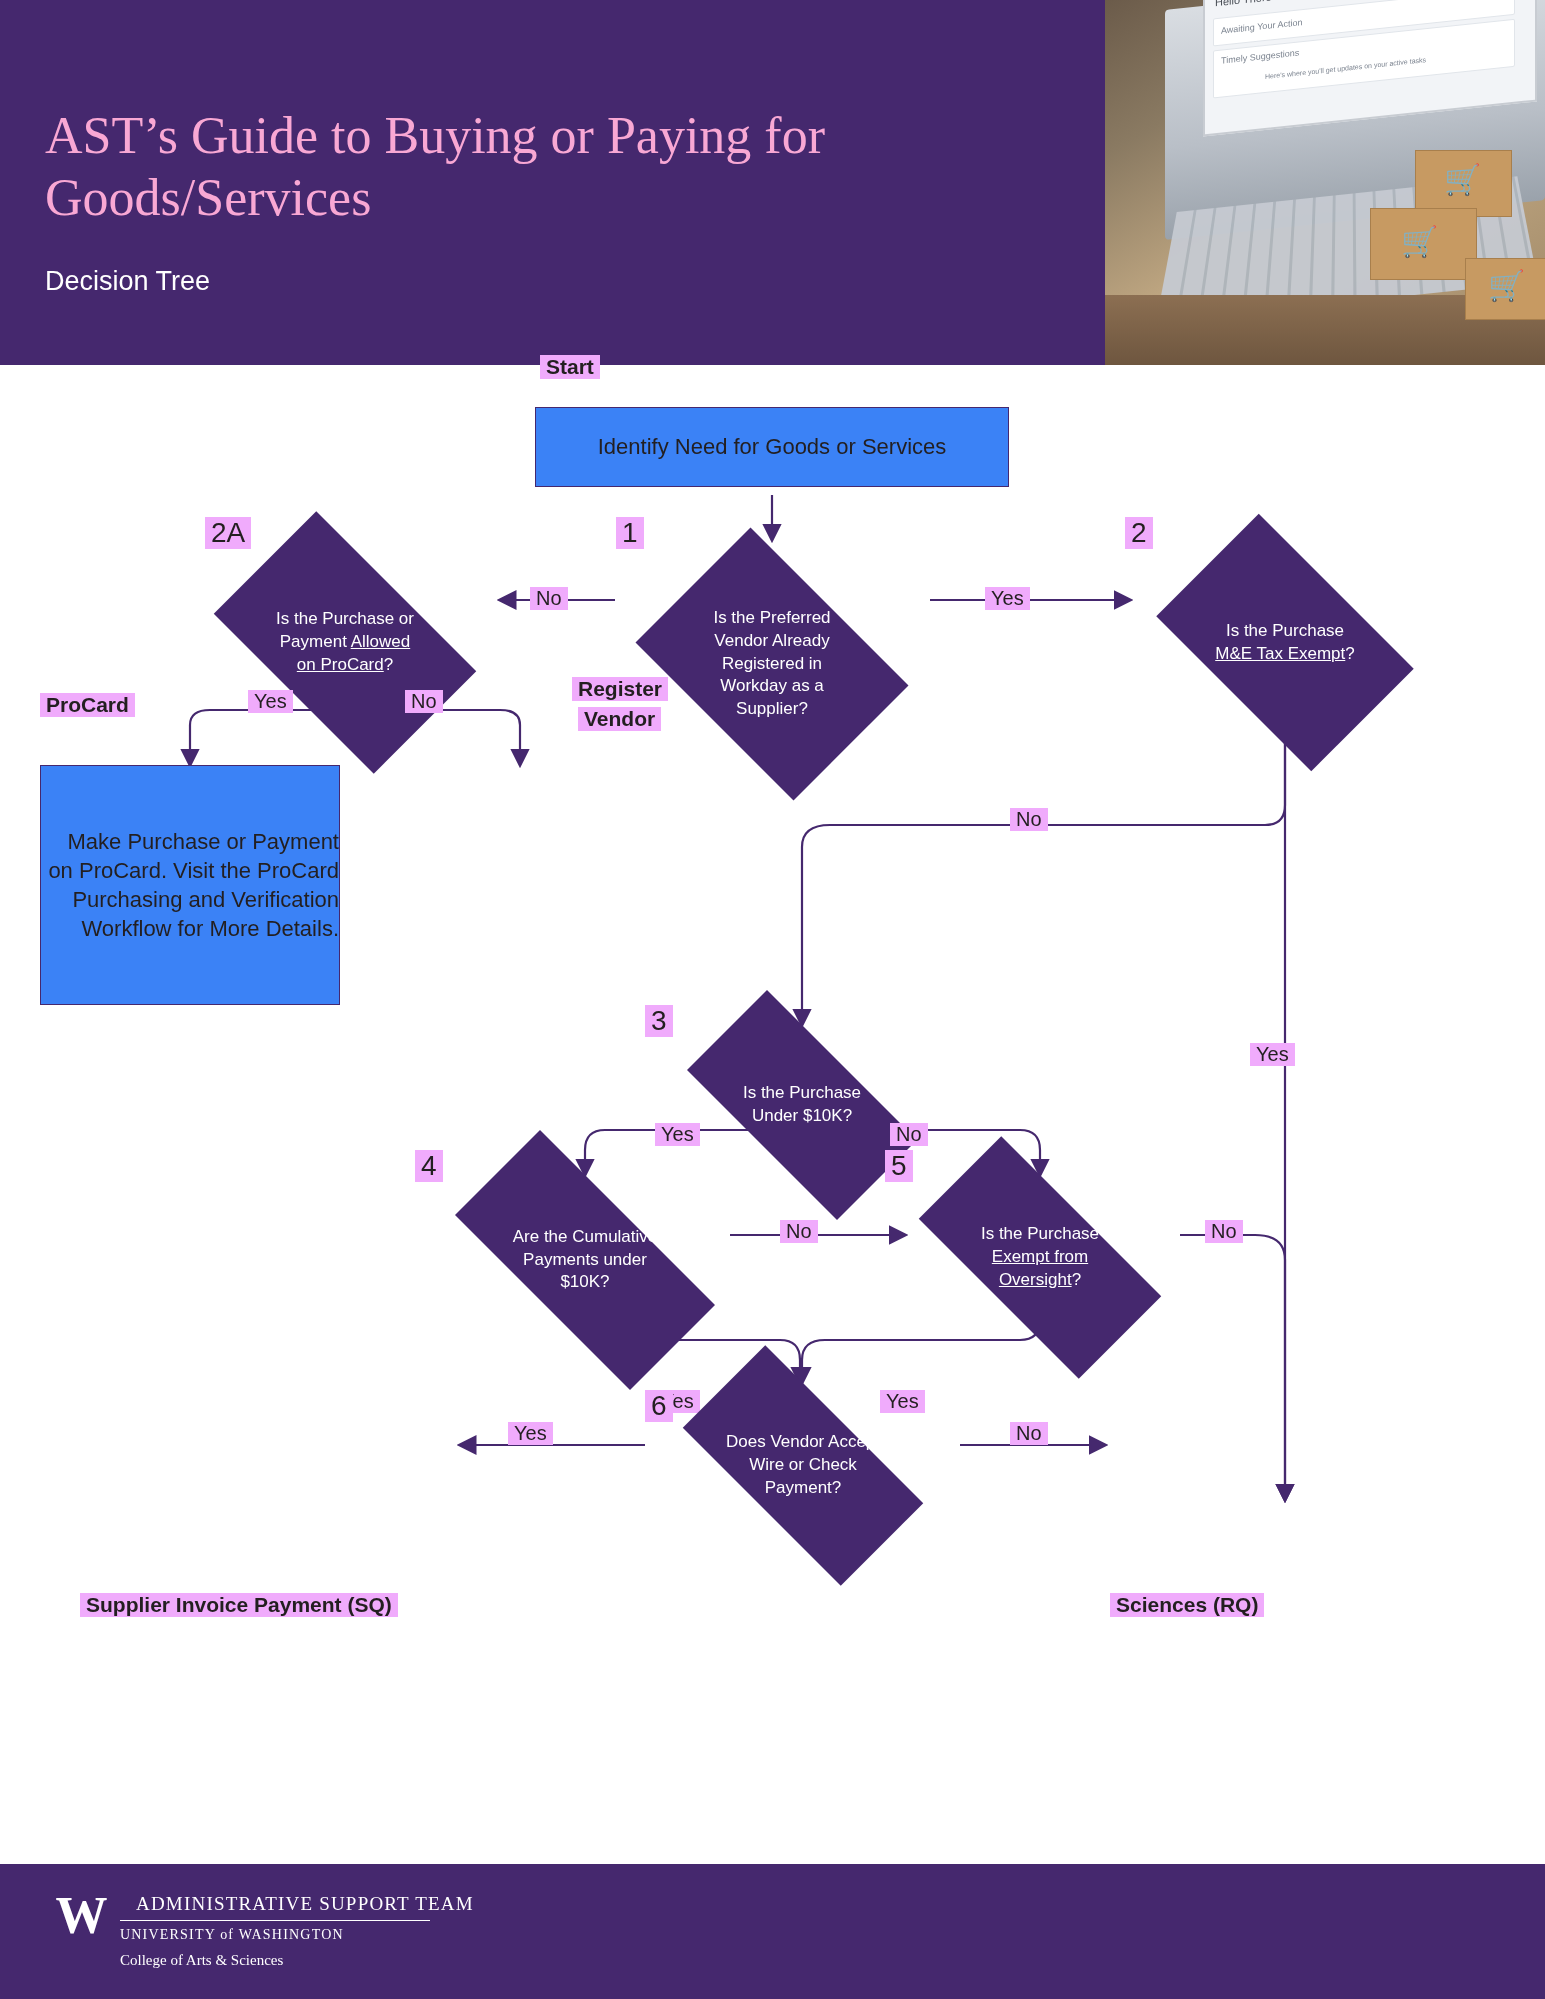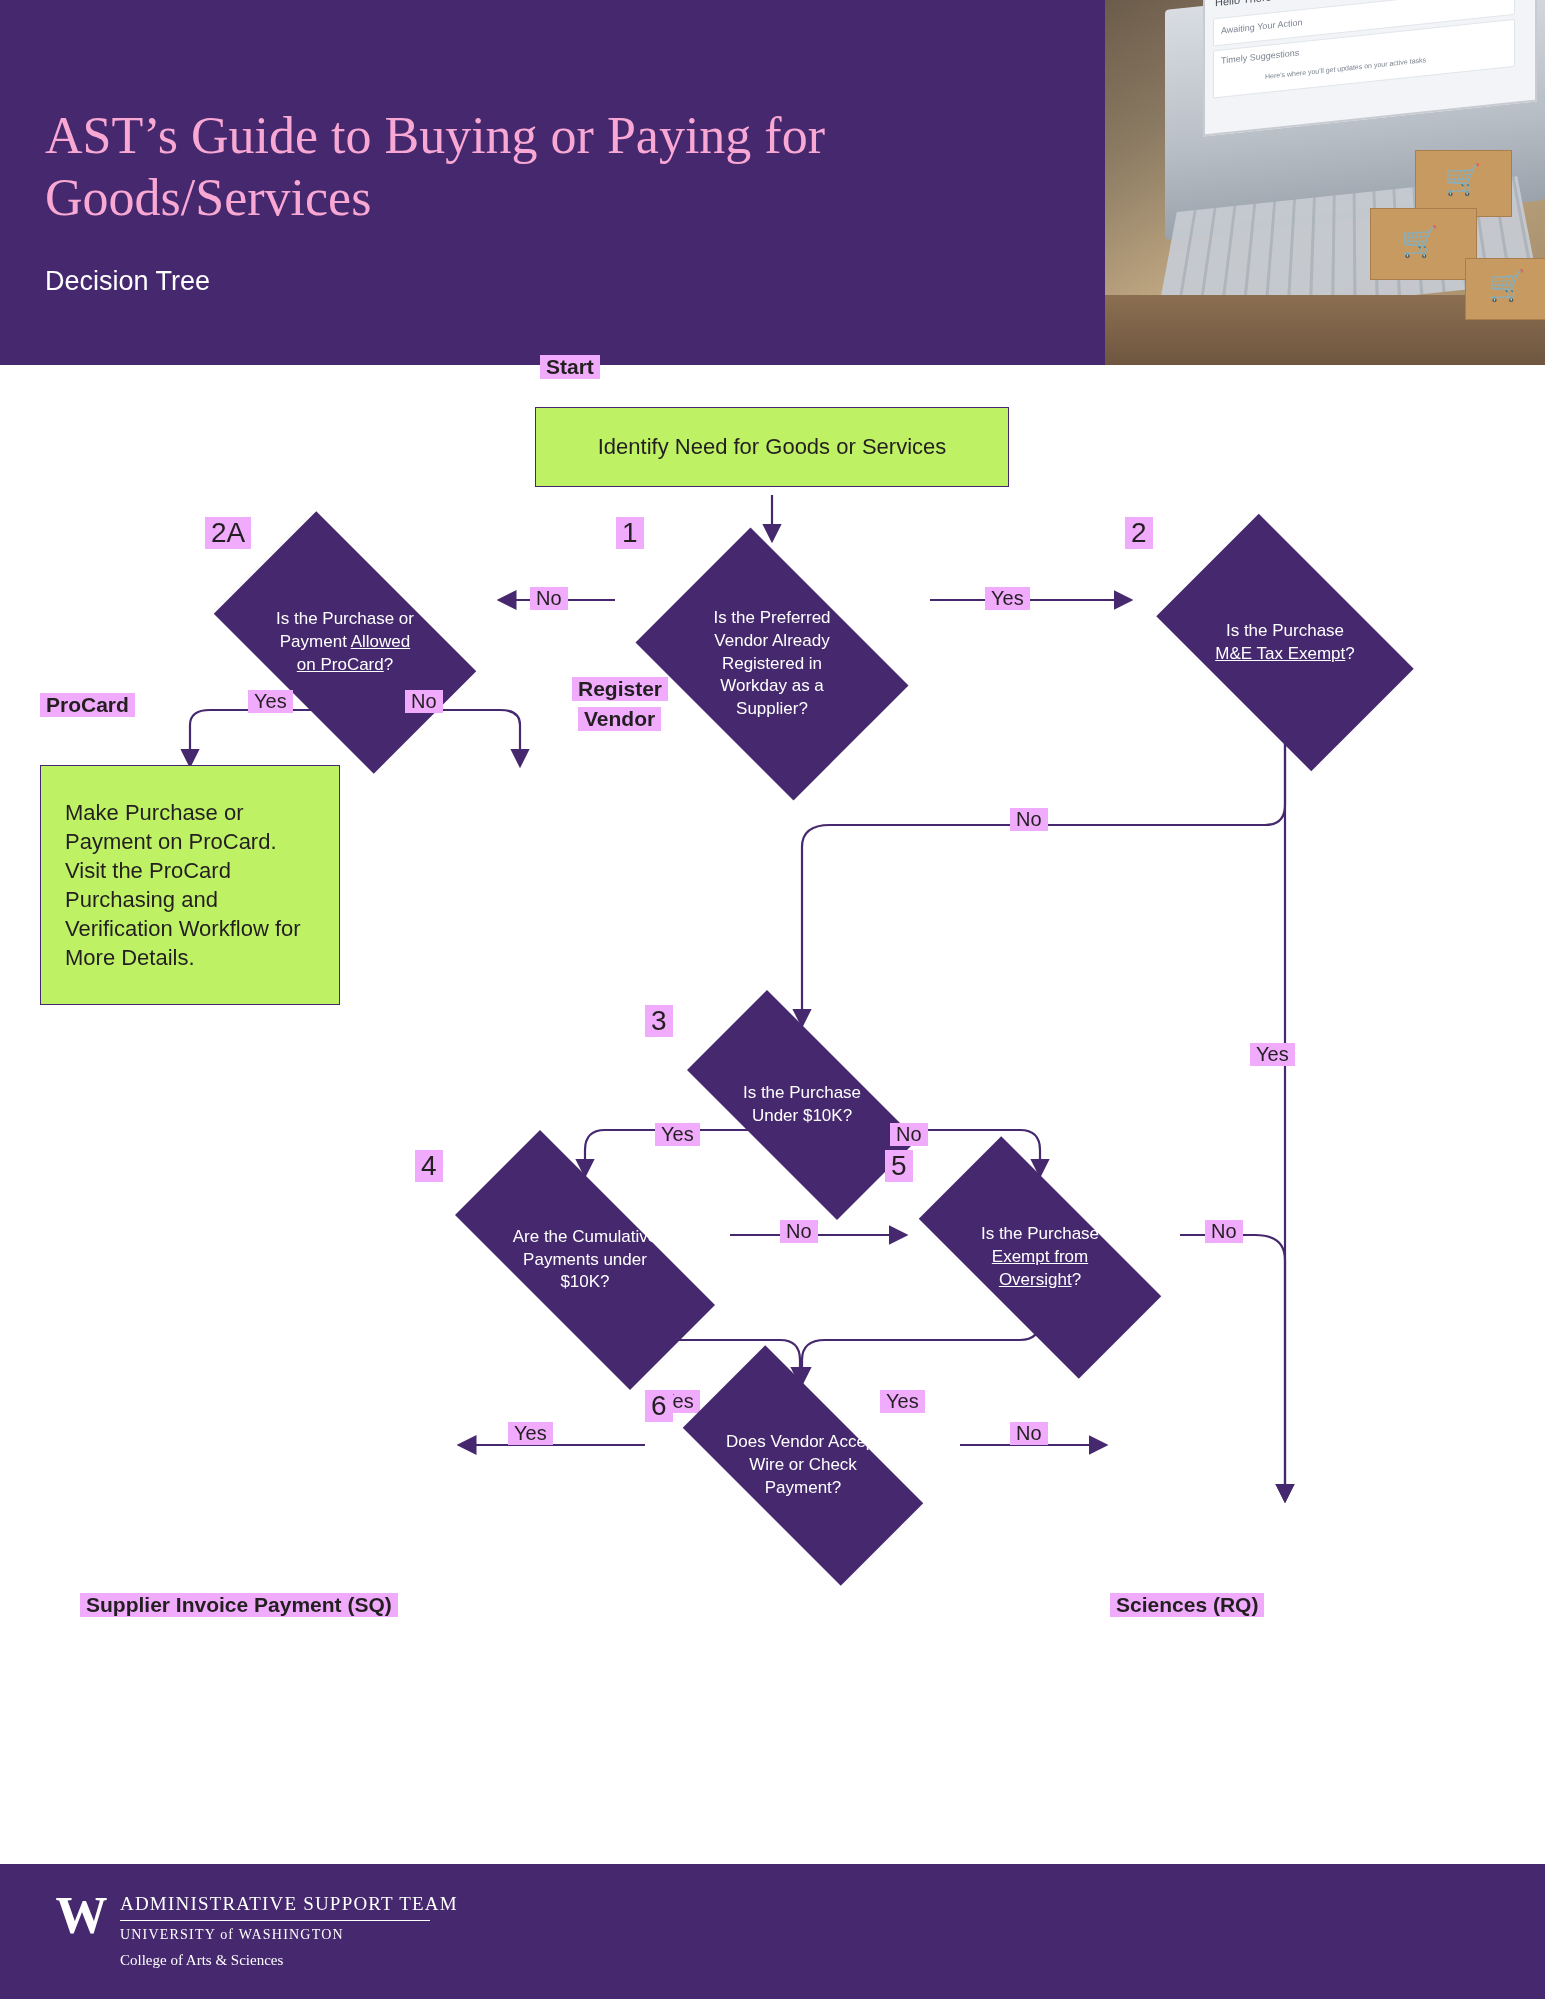--- a/index.html
+++ b/index.html
@@ -70,44 +70,44 @@
     position:absolute; left:0; bottom:0; width:1545px; height:135px;
     background:#45286e;
   }
   .footer-w {
     position:absolute; left:52px; top:24px; width:56px; height:56px;
     color:#ffffff; font-family:"Liberation Serif", serif; font-weight:700;
     font-size:52px; line-height:56px; text-align:center;
     letter-spacing:-3px;
   }
   .footer-l1 {
-    position:absolute; left:120px; top:29px; color:#ffffff;
+    position:absolute; left:136px; top:29px; color:#ffffff;
     font-family:"Liberation Serif", serif; font-size:19px; letter-spacing:1.2px;
   }
   .footer-rule { position:absolute; left:120px; top:56px; width:310px; height:1px; background:#ffffff; }
   .footer-l2 {
     position:absolute; left:120px; top:63px; color:#ffffff;
     font-family:"Liberation Serif", serif; font-size:14px; letter-spacing:1.2px;
   }
   .footer-l3 {
     position:absolute; left:120px; top:88px; color:#ffffff;
     font-family:"Liberation Serif", serif; font-size:15px;
   }
 
   
   #chart { position:absolute; left:0; top:365px; width:1545px; height:1500px; }
   #wires { position:absolute; left:0; top:0; width:1545px; height:1500px; }
 
   .node { position:absolute; box-sizing:border-box; }
 
   .rect {
-    border:1.6px solid #45286e; background:#bef264;
+    border:1.6px solid #45286e; background:#3b82f6;
     display:flex; align-items:center; justify-content:center;
-    text-align:left; color:#231f20;
-    padding:8px 24px;
+    text-align:right; color:#231f20;
+    padding:8px 0;
   }
   .rect .t { font-size:22px; line-height:1.32; }
 
   .diamond {
     display:flex; align-items:center; justify-content:center; text-align:center;
   }
   .diamond .shape {
     position:absolute; left:0; top:0; width:100%; height:100%;
     background:#45286e;
     transform:rotate(45deg) scale(.707);

